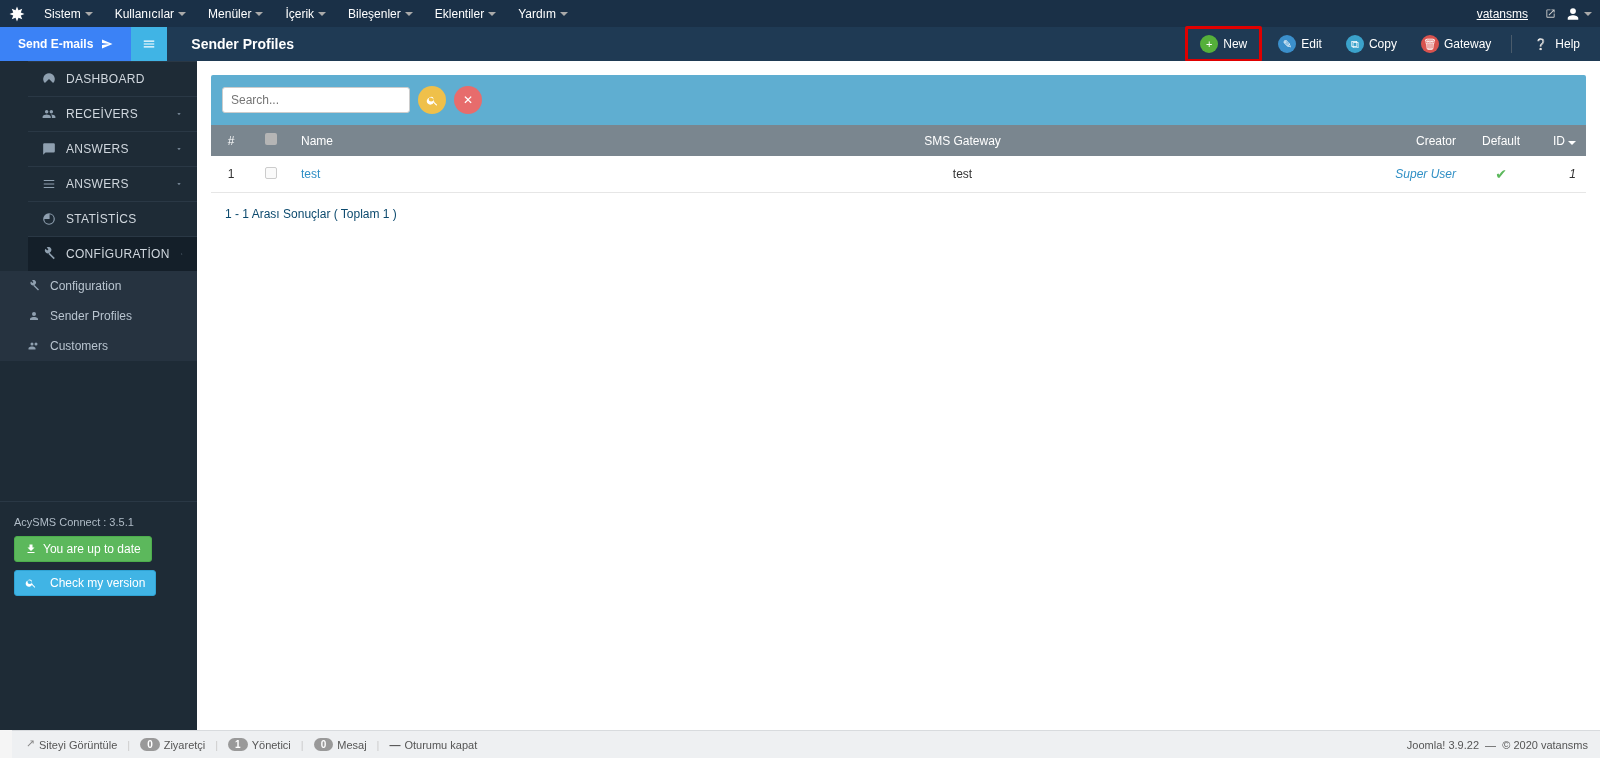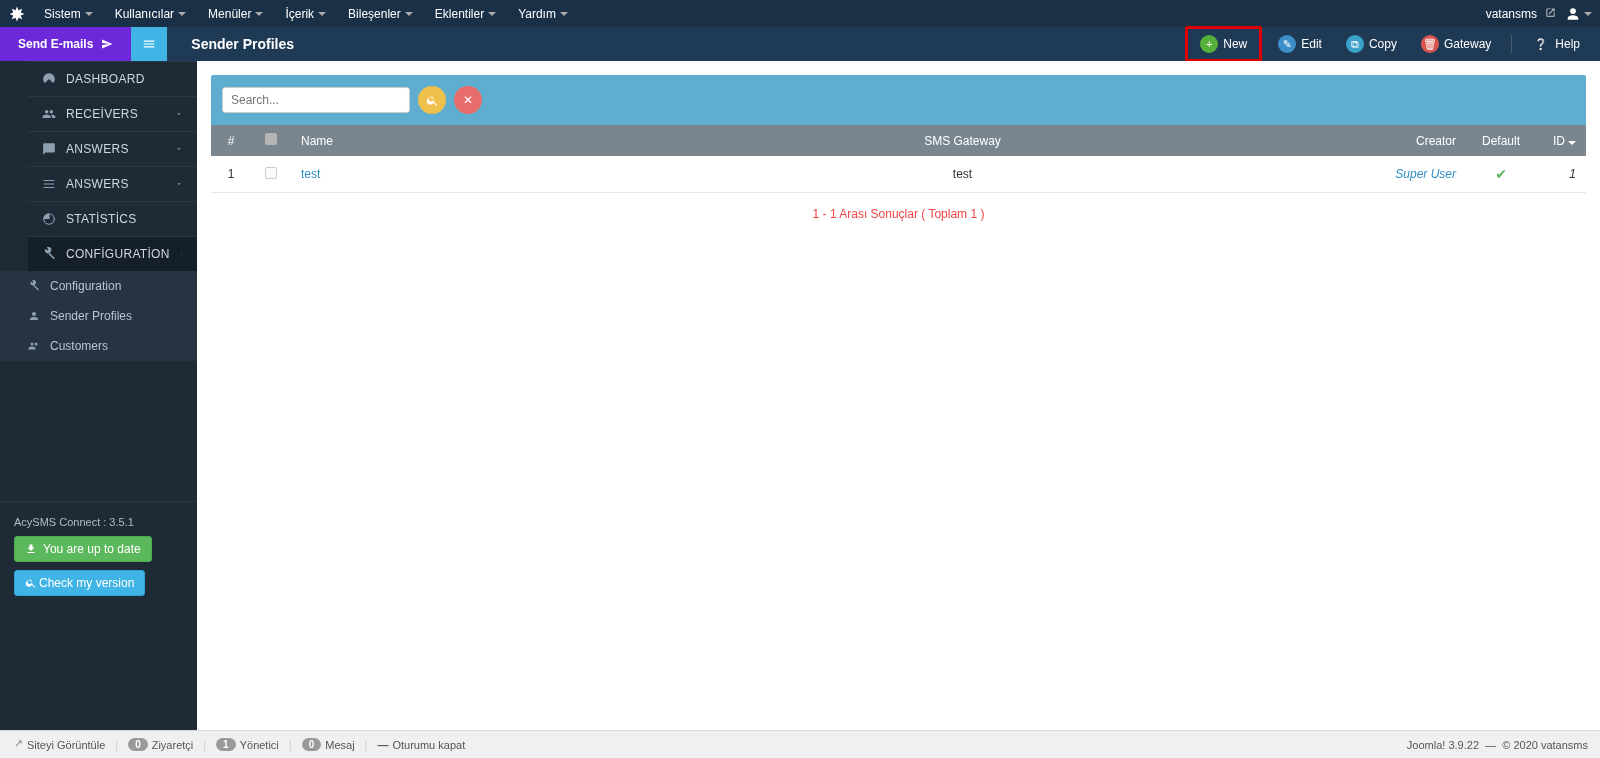--- a/index.html
+++ b/index.html
@@ -6,28 +6,28 @@
 body { background: #f5f5f5; width: 1600px; height: 758px; overflow: hidden; position: relative; }
 
 
 .topbar { background: #1a3047; height: 27px; display: flex; align-items: center; padding: 0 8px; color: #fff; font-size: 12px; }
 .topbar .joomla-logo { width: 18px; height: 18px; fill: #fff; margin-right: 8px; }
 .topbar .menu { display: flex; gap: 2px; }
 .topbar .menu-item { padding: 4px 10px; cursor: pointer; display: flex; align-items: center; gap: 4px; }
 .caret { display: inline-block; width: 0; height: 0; border-left: 4px solid transparent; border-right: 4px solid transparent; border-top: 4px solid #aaa; }
 .topbar .spacer { flex: 1; }
 .topbar .right { display: flex; align-items: center; gap: 10px; }
-.topbar .site-name { display: flex; gap: 8px; cursor: pointer; }
+.topbar .site-name { display: flex; align-items: center; gap: 17px; cursor: pointer; text-decoration: underline; }
 .ext-icon { width: 11px; height: 11px; fill: #ccc; }
 .user-icon { width: 14px; height: 14px; fill: #fff; }
 
 
 .actionbar { background: #1f3a54; height: 34px; display: flex; align-items: center; color: #fff; }
 .send-emails-wrap { display: flex; background: #40b4e5; height: 34px; }
-.send-emails { background: #6d28d9; color: #fff; font-size: 12px; font-weight: bold; padding: 0 18px; display: flex; align-items: center; gap: 8px; border: none; cursor: pointer; }
+.send-emails { background: #3b82f6; color: #fff; font-size: 12px; font-weight: bold; padding: 0 18px; display: flex; align-items: center; gap: 8px; border: none; cursor: pointer; }
 .collapse-btn { width: 36px; display: flex; align-items: center; justify-content: center; cursor: pointer; }
 .page-title { font-size: 14px; font-weight: bold; margin-left: 24px; }
 .actionbar .spacer { flex: 1; }
 .toolbar { display: flex; align-items: center; gap: 8px; padding-right: 12px; }
 .tool-btn { display: flex; align-items: center; gap: 5px; padding: 4px 8px; cursor: pointer; font-size: 12px; color: #fff; }
 .tool-btn .ico { width: 18px; height: 18px; border-radius: 50%; display: flex; align-items: center; justify-content: center; font-size: 11px; color: #fff; }
 .ico-new { background: #55b03a; }
 .ico-edit { background: #3b8fcb; }
 .ico-copy { background: #3ba2cb; }
 .ico-delete { background: #d9534f; }
@@ -43,21 +43,21 @@
 .sidebar .nav-item { height: 35px; display: flex; align-items: center; padding: 0 14px; cursor: pointer; border-top: 1px solid #2a3845; gap: 10px; margin-left: 28px; }
 .sidebar .nav-item .nav-ico { width: 14px; height: 14px; fill: #8fa0b0; flex-shrink: 0; }
 .sidebar .nav-item .label { flex: 1; letter-spacing: 0.3px; }
 .sidebar .nav-item .chev { width: 8px; height: 8px; fill: #8fa0b0; }
 .sidebar .nav-item.config { background: #141f29; }
 .sidebar .sub-item { height: 30px; background: #263340; display: flex; align-items: center; padding: 0 14px 0 28px; gap: 10px; cursor: pointer; font-size: 12px; color: #b8c4cf; }
 .sidebar .sub-item .nav-ico { width: 12px; height: 12px; fill: #8fa0b0; }
 .sidebar .version-block { margin-top: auto; padding: 14px; border-top: 1px solid #2a3845; margin-bottom: 120px; }
 .sidebar .version-text { font-size: 11px; color: #b0bcc7; margin-bottom: 8px; }
 .btn-green { background: #5cb85c; color: #fff; border: 1px solid #4cae4c; border-radius: 3px; padding: 5px 10px; font-size: 12px; display: inline-flex; align-items: center; gap: 6px; cursor: pointer; margin-bottom: 8px; }
-.btn-blue-sm { background: #40b4e5; color: #fff; border: 1px solid #2fa3d4; border-radius: 3px; padding: 5px 10px; font-size: 12px; display: inline-flex; align-items: center; gap: 2px; cursor: pointer; }
+.btn-blue-sm { background: #40b4e5; color: #fff; border: 1px solid #2fa3d4; border-radius: 3px; padding: 5px 10px; font-size: 12px; display: inline-flex; align-items: center; gap: 13px; cursor: pointer; }
 
 
 .content { flex: 1; padding: 14px; background: #fff; }
 .search-bar { background: #5faed1; padding: 11px; display: flex; align-items: center; gap: 8px; border-radius: 2px 2px 0 0; }
 .search-bar input { height: 26px; width: 188px; padding: 0 8px; border: 1px solid #ccc; border-radius: 3px; font-size: 12px; }
 .circle-btn { width: 28px; height: 28px; border-radius: 50%; display: flex; align-items: center; justify-content: center; cursor: pointer; color: #fff; font-size: 12px; }
 .circle-search { background: #efc04a; }
 .circle-clear { background: #e76c6c; }
 
 
@@ -68,24 +68,24 @@
 .tbl thead th.right { text-align: right; }
 .tbl tbody td { padding: 10px; border-bottom: 1px solid #e6e6e6; color: #333; }
 .tbl tbody td.center { text-align: center; }
 .tbl tbody td.right { text-align: right; font-style: italic; }
 .tbl a { color: #2f8fc5; text-decoration: none; }
 .chk { width: 12px; height: 12px; background: #b5b5b5; border-radius: 2px; display: inline-block; }
 .row-chk { width: 12px; height: 12px; border: 1px solid #ccc; background: #fafafa; border-radius: 2px; display: inline-block; }
 .checkmark { color: #5cb85c; font-size: 14px; }
 .id-sort-caret { display: inline-block; width: 0; height: 0; border-left: 4px solid transparent; border-right: 4px solid transparent; border-top: 4px solid #fff; margin-left: 3px; }
 
-.pagination-info { text-align: center; font-size: 12px; color: #ef4444; padding: 14px; }
-
-
-.footer { position: absolute; bottom: 0; left: 0; right: 0; height: 28px; background: #eef0f2; border-top: 1px solid #d8dbde; display: flex; align-items: center; padding: 0 12px; font-size: 11px; color: #555; gap: 10px; }
+.pagination-info { text-align: left; font-size: 12px; color: #0c4a6e; padding: 14px; }
+
+
+.footer { position: absolute; bottom: 0; left: 12px; right: 0; height: 28px; background: #eef0f2; border-top: 1px solid #d8dbde; display: flex; align-items: center; padding: 0 12px; font-size: 11px; color: #555; gap: 10px; }
 .footer .f-item { display: flex; align-items: center; gap: 4px; cursor: pointer; }
 .footer .badge { background: #999; color: #fff; border-radius: 8px; padding: 1px 7px; font-size: 10px; font-weight: bold; }
 .footer .sep { color: #ccc; }
 .footer .spacer { flex: 1; }
 .footer .f-ico { width: 11px; height: 11px; fill: #888; }
 </style>
 </head>
 <body>
 
 <div class="topbar">

